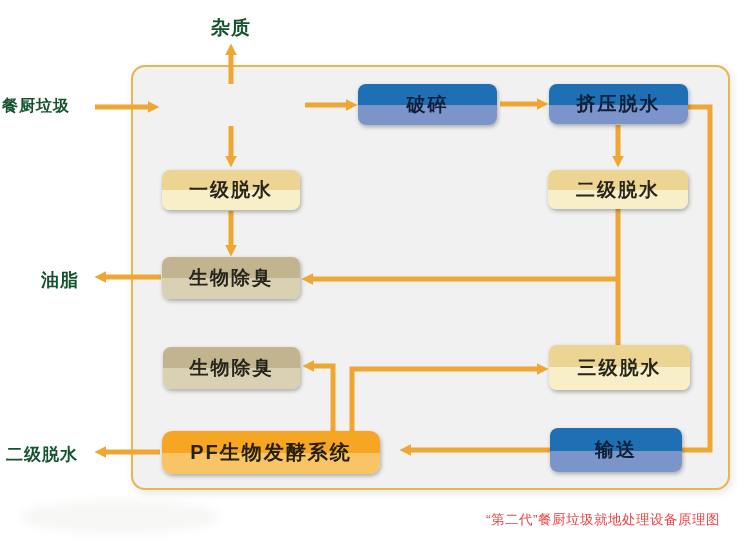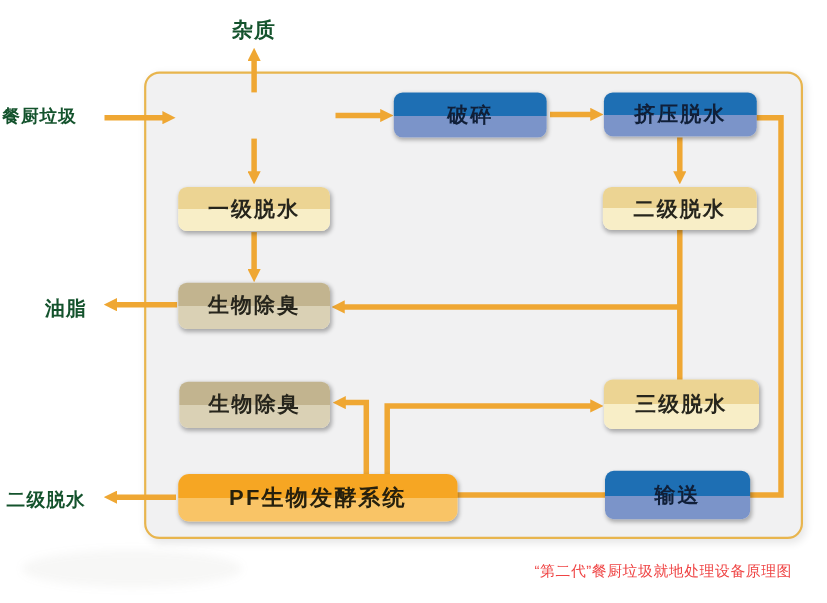--- a/index.html
+++ b/index.html
@@ -86,21 +86,21 @@
   <div class="node cream" style="left:162px;top:170px;width:138px;height:40px;">一级脱水</div>
 
   <div class="node cream" style="left:548px;top:170px;width:140px;height:39px;">二级脱水</div>
 
   <div class="node tan" style="left:162px;top:257px;width:138px;height:42px;">生物除臭</div>
 
   <div class="node tan" style="left:163px;top:347px;width:137px;height:42px;">生物除臭</div>
 
   <div class="node cream" style="left:549px;top:345px;width:141px;height:45px;">三级脱水</div>
 
-  <div class="node orange" style="left:162px;top:431px;width:254px;height:43px;">PF生物发酵系统</div>
+  <div class="node orange" style="left:162px;top:431px;width:218px;height:43px;">PF生物发酵系统</div>
 
   <div class="node blue" style="left:550px;top:428px;width:132px;height:44px;">输送</div>
 
   <div class="ext-label" style="left:206px;top:15px;width:50px;text-align:center;font-size:19px;">杂质</div>
 
   <div class="ext-label" style="left:2px;top:96px;font-size:16px;">餐厨垃圾</div>
 
   <div class="ext-label" style="left:41px;top:268px;font-size:18px;">油脂</div>
 
   <div class="ext-label" style="left:6px;top:443px;font-size:17px;">二级脱水</div>

